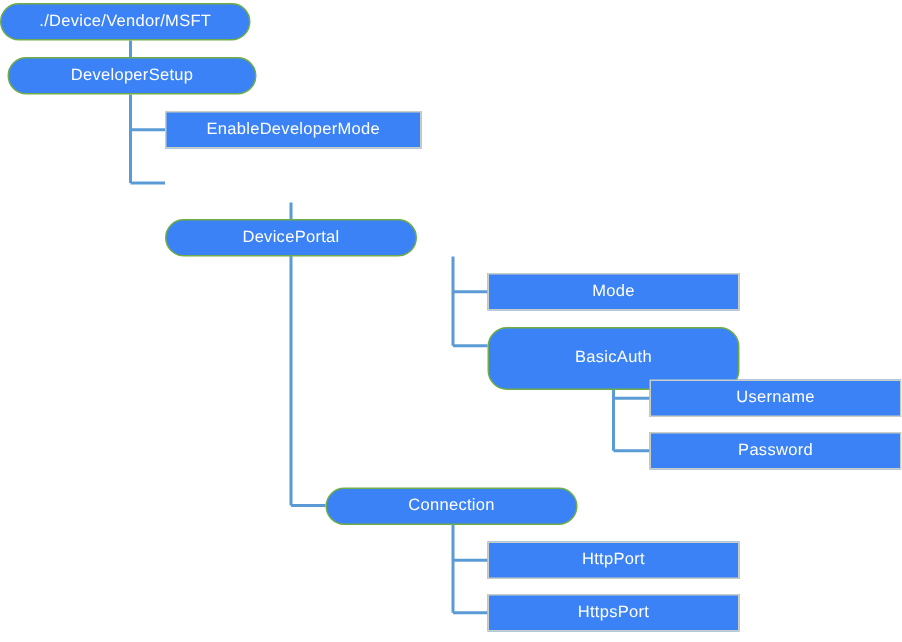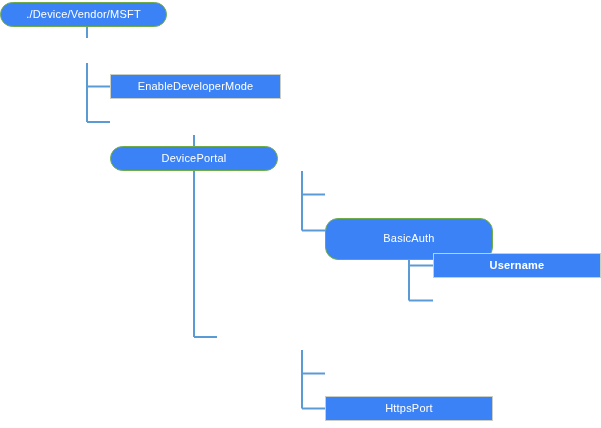--- a/index.html
+++ b/index.html
@@ -79,39 +79,54 @@
       <path d="M 302 350 L 302 408.5"></path>
       <path d="M 302 373.5 L 325 373.5"></path>
       <path d="M 302 408.5 L 325 408.5"></path>
     </g>
   </svg>
 
   <div class="node branch" style="left:0px; top:2px; width:167px; height:25px;">
     <span class="node-label">./Device/Vendor/MSFT</span>
   </div>
 
+  <div class="node branch" style="left:5px; top:38px; width:166px; height:25px;">
+    <span class="node-label">DeveloperSetup</span>
+  </div>
 
   <div class="node leaf" style="left:110px; top:74px; width:171px; height:25px;">
     <span class="node-label">EnableDeveloperMode</span>
   </div>
 
   <div class="node branch" style="left:110px; top:110px; width:168px; height:25px;margin-top:36px;">
     <span class="node-label">DevicePortal</span>
   </div>
 
 
+  <div class="node leaf" style="left:325px; top:182px; width:168px; height:25px;">
+    <span class="node-label">Mode</span>
+  </div>
 
   <div class="node branch" style="left:325px; top:218px; width:168px; height:42px;">
     <span class="node-label">BasicAuth</span>
   </div>
 
-  <div class="node leaf" style="left:433px; top:253px; width:168px; height:25px;font-weight:bold;">
+  <div class="node leaf" style="left:433px; top:253px; width:168px; height:25px;">
     <span class="node-label">Username</span>
   </div>
 
+  <div class="node leaf" style="left:433px; top:288px; width:168px; height:25px;">
+    <span class="node-label">Password</span>
+  </div>
 
+  <div class="node branch" style="left:217px; top:325px; width:168px; height:25px;">
+    <span class="node-label">Connection</span>
+  </div>
 
+  <div class="node leaf" style="left:325px; top:361px; width:168px; height:25px;">
+    <span class="node-label">HttpPort</span>
+  </div>
 
   <div class="node leaf" style="left:325px; top:396px; width:168px; height:25px;">
     <span class="node-label">HttpsPort</span>
   </div>
 
 </div>
 
 </body></html>

